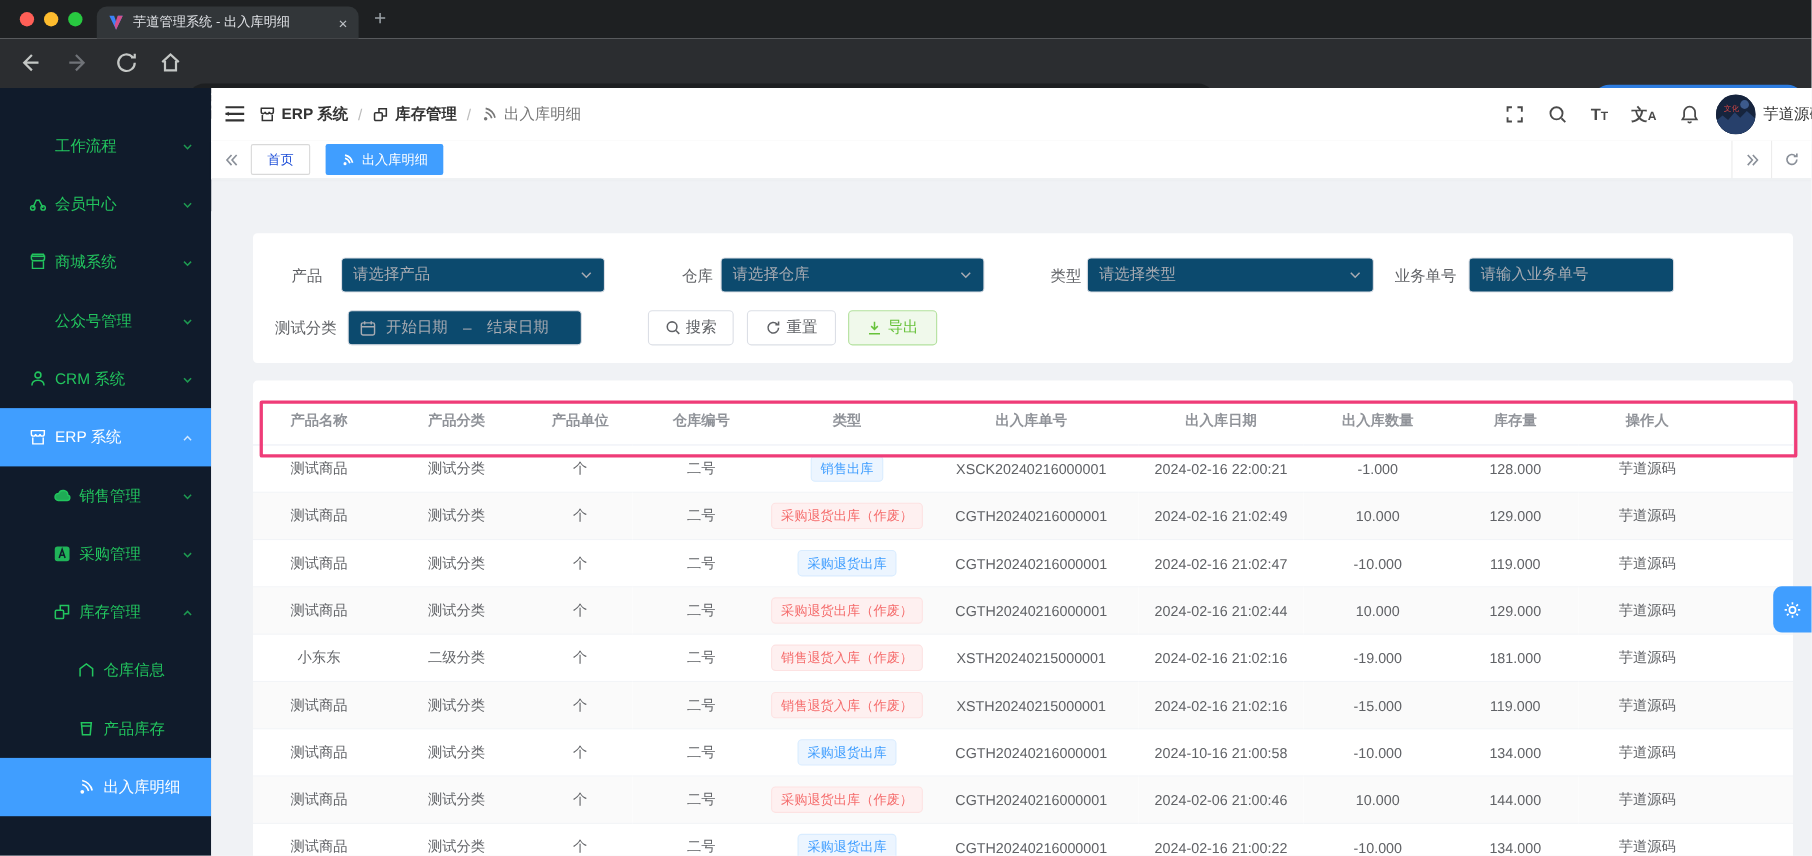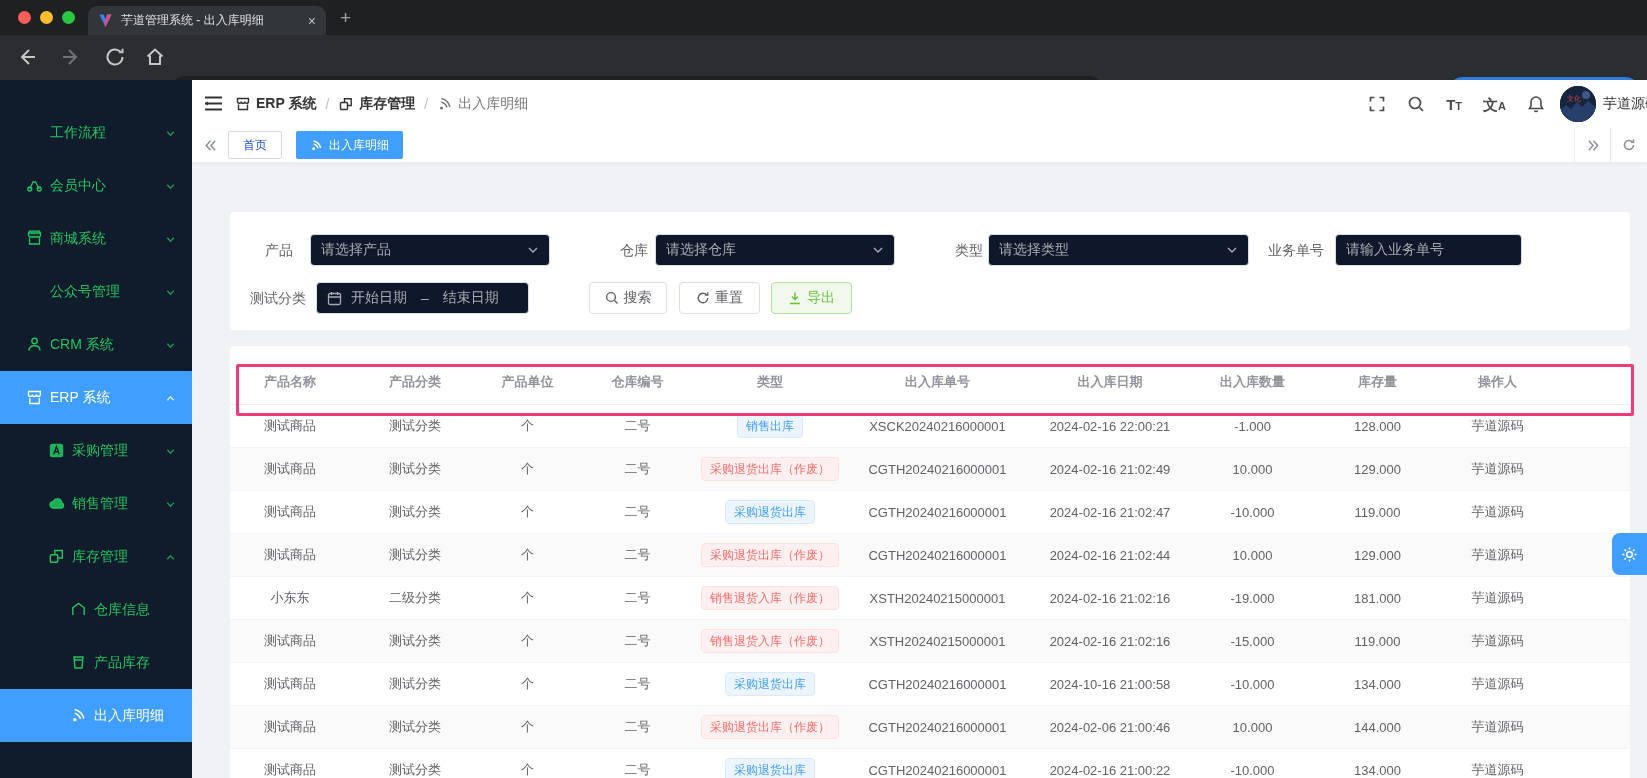--- a/index.html
+++ b/index.html
@@ -70,21 +70,21 @@
   .ptab{position:absolute;top:3px;height:28px;display:flex;align-items:center;box-sizing:border-box;border-radius:2px;font-size:12px;padding:0 14px;}
   .ptab.home{left:36px;background:#fff;border:1px solid #d9d9d9;color:#1d4ed8;}
   .ptab.cur{left:104px;background:#409eff;color:#fff;gap:6px;}
   .ptab .t-ico{width:13px;height:13px;}
   .tb-right{position:absolute;top:0;height:34px;width:36px;border-left:1px solid #ececec;display:flex;align-items:center;justify-content:center;color:#8a9099;}
   
   .content{position:absolute;left:0;top:82px;right:0;bottom:0;background:#f0f2f5;padding:20px 17px 0 38px;box-sizing:border-box;margin-top:30px;}
   .card{background:#fff;border-radius:4px;}
   .filter-card{position:relative;height:118px;margin-bottom:16px;}
   .f-label{position:absolute;font-size:14px;color:#606266;line-height:32px;}
-  .f-sel{position:absolute;height:32px;border:1px solid #dcdfe6;border-radius:4px;background:#0f172a;
+  .f-sel{position:absolute;height:32px;border:1px solid #dcdfe6;border-radius:4px;background:#0c4a6e;
          display:flex;align-items:center;box-sizing:border-box;padding:0 10px;font-size:14px;color:#a8abb2;}
   .f-sel .ph{flex:1;white-space:nowrap;overflow:hidden;}
   .f-chev{width:12px;height:12px;color:#a8abb2;flex:none;}
   .f-btn{position:absolute;height:32px;border:1px solid #dcdfe6;border-radius:4px;background:#fff;
          display:flex;align-items:center;justify-content:center;gap:5px;font-size:14px;color:#606266;box-sizing:border-box;cursor:pointer;}
   .f-btn.green{background:#f0f9eb;border-color:#b3e19d;color:#67c23a;}
   .f-btn .b-ico{width:14px;height:14px;}
   .drange .dash{color:#a8abb2;margin:0 14px;}
   .cal-ico{width:15px;height:15px;color:#a8abb2;margin-right:9px;flex:none;}
   
@@ -290,38 +290,38 @@
         <span class="s-lab">ERP 系统</span>
         <span class="s-chev up">
           <svg viewBox="0 0 12 12" fill="none" stroke="currentColor" stroke-width="1.5">
             <path d="M2.5 4.2L6 7.8l3.5-3.6"></path>
           </svg>
         </span>
       </div>
       <div class="s-item lvl2">
         <span class="s-ico">
           <svg viewBox="0 0 17 17" fill="none" stroke="currentColor" stroke-width="1.3">
+            <path d="M5 13a3.2 3.2 0 1 1 .4-6.4 4.3 4.3 0 0 1 8.3 1.5A2.5 2.5 0 0 1 13 13z" fill="currentColor" fill-opacity=".85"></path>
+          </svg>
+        </span>
+        <span class="s-lab">销售管理</span>
+        <span class="s-chev down">
+          <svg viewBox="0 0 12 12" fill="none" stroke="currentColor" stroke-width="1.5">
+            <path d="M2.5 4.2L6 7.8l3.5-3.6"></path>
+          </svg>
+        </span>
+      </div>
+      <div class="s-item lvl2">
+        <span class="s-ico">
+          <svg viewBox="0 0 17 17" fill="none" stroke="currentColor" stroke-width="1.3">
             <rect x="1.8" y="1.8" width="13.4" height="13.4" rx="2.5" fill="currentColor" fill-opacity=".9" stroke="none"></rect>
             <path d="M5.8 12.2L8.5 4.5l2.7 7.7M6.8 9.7h3.4" stroke="#101b2b" stroke-width="1.4"></path>
           </svg>
         </span>
         <span class="s-lab">采购管理</span>
-        <span class="s-chev down">
-          <svg viewBox="0 0 12 12" fill="none" stroke="currentColor" stroke-width="1.5">
-            <path d="M2.5 4.2L6 7.8l3.5-3.6"></path>
-          </svg>
-        </span>
-      </div>
-      <div class="s-item lvl2">
-        <span class="s-ico">
-          <svg viewBox="0 0 17 17" fill="none" stroke="currentColor" stroke-width="1.3">
-            <path d="M5 13a3.2 3.2 0 1 1 .4-6.4 4.3 4.3 0 0 1 8.3 1.5A2.5 2.5 0 0 1 13 13z" fill="currentColor" fill-opacity=".85"></path>
-          </svg>
-        </span>
-        <span class="s-lab">销售管理</span>
         <span class="s-chev down">
           <svg viewBox="0 0 12 12" fill="none" stroke="currentColor" stroke-width="1.5">
             <path d="M2.5 4.2L6 7.8l3.5-3.6"></path>
           </svg>
         </span>
       </div>
       <div class="s-item lvl2">
         <span class="s-ico">
           <svg viewBox="0 0 17 17" fill="none" stroke="currentColor" stroke-width="1.4">
             <rect x="2.3" y="6.8" width="7.5" height="7.5" rx="1"></rect>

